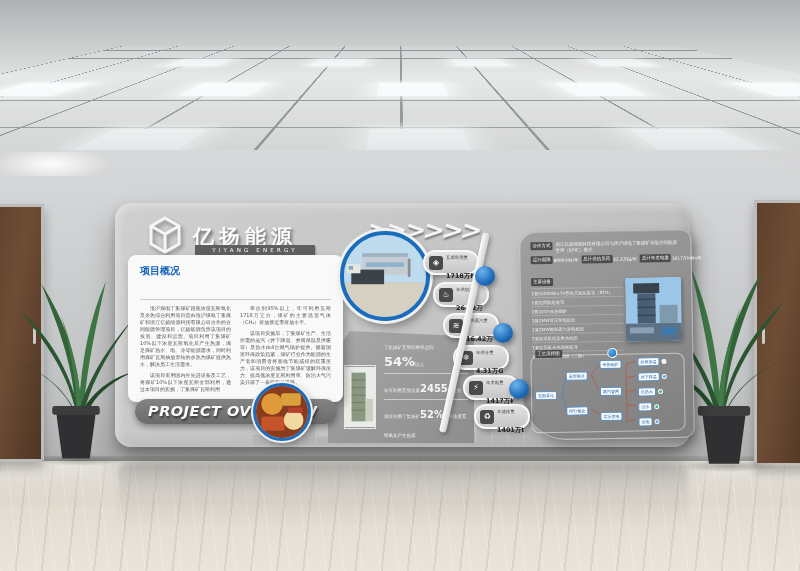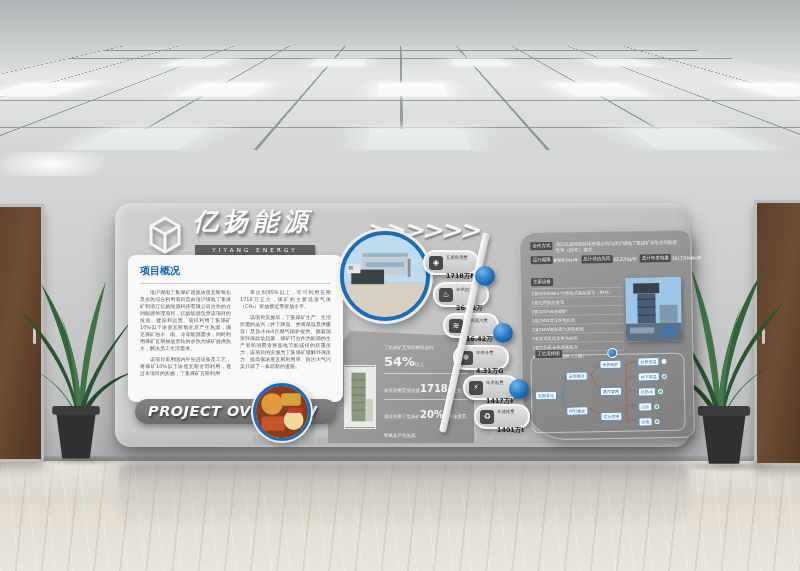--- a/index.html
+++ b/index.html
@@ -65,34 +65,34 @@
     box-shadow:0 18px 30px rgba(0,0,0,.30),0 4px 8px rgba(0,0,0,.18),
       inset 3px 3px 8px rgba(255,255,255,.4),inset -5px -6px 12px rgba(0,0,0,.08);}
 
   .skyline{position:absolute;left:138px;bottom:2px;width:336px;height:38px;display:flex;
     align-items:flex-end;gap:2px;opacity:.7;overflow:hidden;}
   .skyline i{display:block;width:14px;background:#b3b3b3;}
 
   
   .logo-icon{position:absolute;left:30px;top:12px;width:40px;height:40px;
     filter:drop-shadow(2px 3px 2px rgba(0,0,0,.35));}
-  .brand-cn{position:absolute;left:78px;top:2px;font-size:25px;font-weight:bold;letter-spacing:5px;
-    color:#fbfbfb;text-shadow:1px 1px 0 #8d8d8d,2px 3px 3px rgba(0,0,0,.45);font-style:italic;}
+  .brand-cn{position:absolute;left:78px;top:20px;font-size:21px;font-weight:bold;letter-spacing:5px;
+    color:#fbfbfb;text-shadow:1px 1px 0 #8d8d8d,2px 3px 3px rgba(0,0,0,.45);}
   .brand-en{position:absolute;left:80px;top:42px;width:120px;height:10px;background:#5f5f5f;
     color:#fff;font-size:5.5px;letter-spacing:3.2px;text-align:center;line-height:10px;
     box-shadow:1px 2px 2px rgba(0,0,0,.3);}
   .chevrons{position:absolute;left:252px;top:12px;font-size:26px;font-weight:900;font-style:italic;
     color:#f4f4f4;letter-spacing:-3px;transform:skewX(-12deg);
     text-shadow:1px 2px 2px rgba(0,0,0,.4);}
 
   
   .white-panel{position:absolute;left:13px;top:52px;width:215px;height:147px;border-radius:8px;
     background:#f9f9f9;box-shadow:3px 5px 9px rgba(0,0,0,.28);z-index:3;overflow:hidden;}
   .wp-heading{margin:9px 12px 0;font-size:10px;font-weight:bold;color:#1464ba;
-    padding-bottom:5px;border-bottom:1px solid #c9c9c9;}
+    padding-bottom:21px;border-bottom:1px solid #c9c9c9;}
   .wp-body{margin:5px 12px 0;height:114px;overflow:hidden;column-count:2;column-gap:9px;
     font-size:5px;line-height:7px;color:#585858;text-align:justify;}
   .wp-body p{margin:0 0 4px;text-indent:2em;}
 
   
   .ov-band{position:absolute;left:20px;top:196px;width:202px;height:25px;border-radius:13px;
     background:linear-gradient(180deg,#838383,#6b6b6b);box-shadow:0 3px 6px rgba(0,0,0,.35);z-index:3;}
   .ov-band span{display:block;padding-left:13px;line-height:25px;font-size:14.5px;font-weight:800;
     font-style:italic;letter-spacing:.5px;color:#fcfcfc;text-shadow:1px 2px 2px rgba(0,0,0,.5);}
 
@@ -255,23 +255,23 @@
               <line x1="7" y1="38" x2="22" y2="38"></line>
               <line x1="7" y1="46" x2="22" y2="46"></line>
             </g>
             <rect x="22" y="34" width="8" height="24" fill="#c9cfc3"></rect>
           </svg>
       </div>
       <div class="wedge-text">
         <div class="hl-label">丁集煤矿瓦斯利用率达到</div>
         <div><span class="hl-big">54%</span><span class="hl-suf">以上</span></div>
         <div class="hl-sep"></div>
-        <div><span class="hl-label">年可利用瓦斯总量</span><span class="hl-mid">1718</span><span class="hl-suf">万立方</span></div>
+        <div><span class="hl-label">年可利用瓦斯总量</span><span class="hl-mid">2455</span><span class="hl-suf">万立方</span></div>
         <div class="hl-sep"></div>
-        <div><span class="hl-label">项目利用丁集煤矿</span><span class="hl-mid">20%</span><span class="hl-suf">以下浓度瓦斯氧化产生热源</span></div>
+        <div><span class="hl-label">项目利用丁集煤矿</span><span class="hl-mid">52%</span><span class="hl-suf">以下浓度瓦斯氧化产生热源</span></div>
       </div>
     </div>
 
     <div class="white-panel">
       <div class="wp-heading">项目概况</div>
       <div class="wp-body">
         <p>淮沪煤电丁集煤矿超低浓度瓦斯氧化及余热综合利用项目是由淮沪煤电丁集煤矿和浙江亿扬能源科技有限公司合作的合同能源管理项目，亿扬能源负责该项目的投资、建设和运营。项目利用丁集煤矿10%以下浓度瓦斯氧化后产生热源，满足煤矿热水、电、冷等能源需求，同时利用煤矿瓦斯抽放泵站的余热为煤矿提供热水，解决员工生活需求。</p>
         <p>该项目采用国内外先进设备及工艺，将煤矿10%以下浓度瓦斯全部利用，通过本项目的实施，丁集煤矿瓦斯利用</p>
         <p>率达到95%以上，年可利用瓦斯1718万立方，煤矿的主要温室气体（CH₄）排放接近零排放水平。</p>
         <p>该项目实施后，丁集煤矿生产、生活所需的蒸汽（井下降温、井筒保温及供暖等）及热水由4台燃气锅炉提供。随着国家环保政策趋紧，煤矿行业作为能源的生产者和消费者将面临节能减排的双重压力，该项目的实施为丁集煤矿缓解环保压力、提高低浓度瓦斯利用率、防治大气污染开辟了一条崭新的道路。</p>

